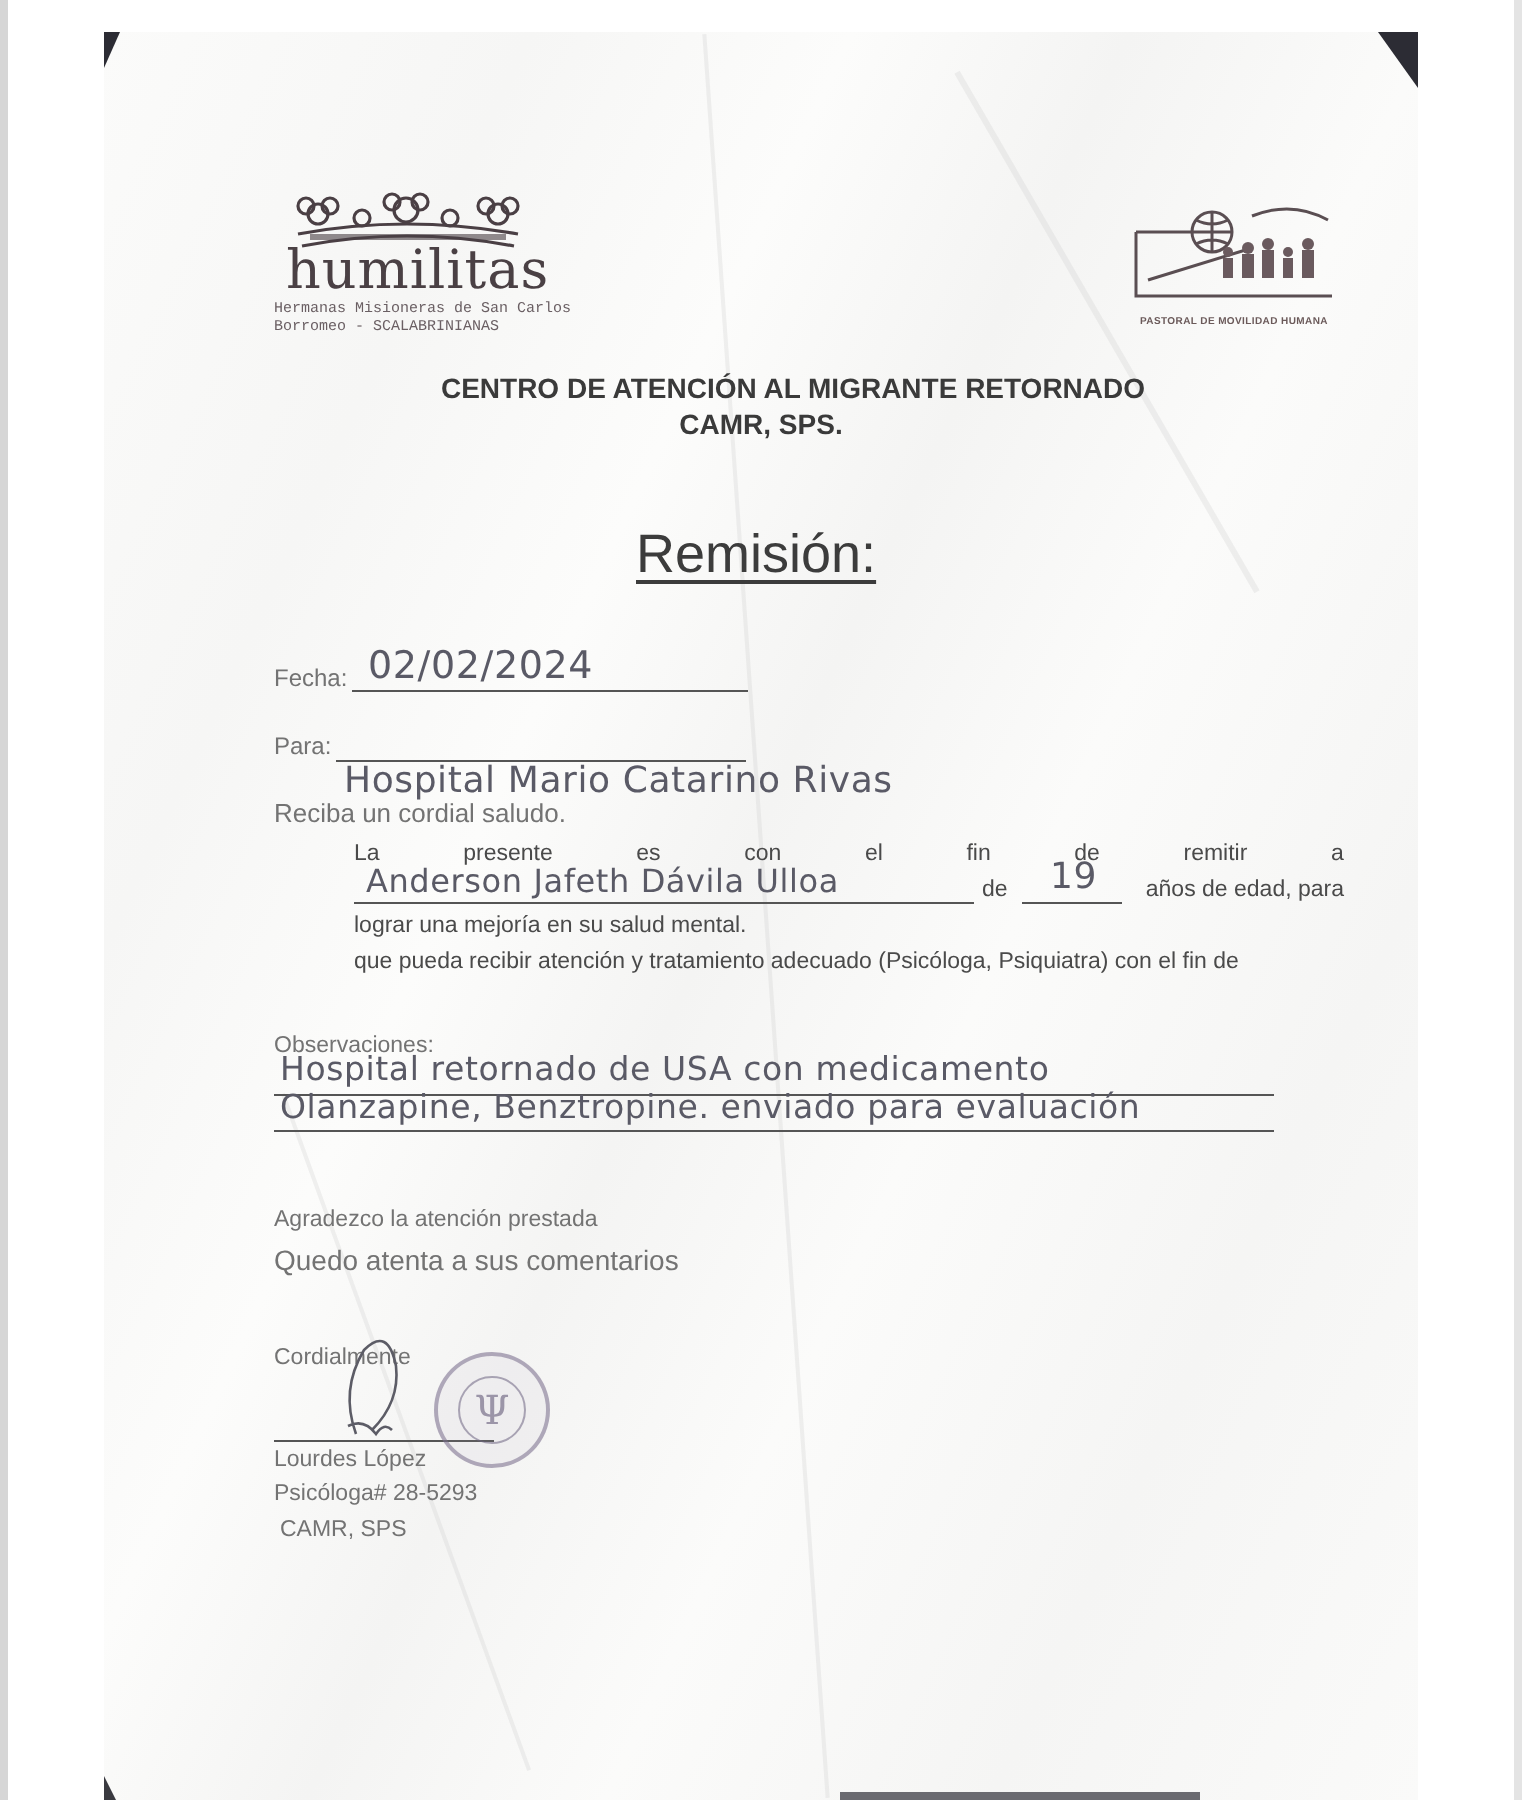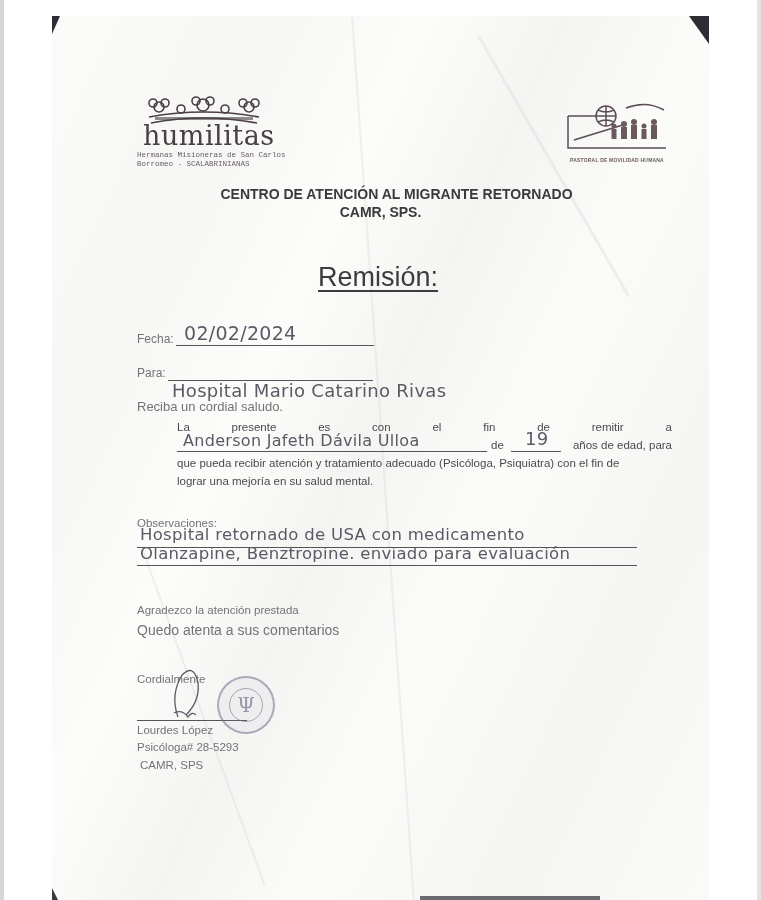--- a/index.html
+++ b/index.html
@@ -149,22 +149,22 @@
     <span>a</span>
   </div>
   <div style="position:relative;height:18px;">
     <span class="hand" style="left:6px;top:-4px;font-size:16px;">Anderson Jafeth Dávila Ulloa</span>
     <div class="uline" style="left:0;top:15px;width:310px;"></div>
     <span style="position:absolute;left:314px;top:0;">de</span>
     <span class="hand" style="left:348px;top:-6px;font-size:18px;">19</span>
     <div class="uline" style="left:334px;top:15px;width:50px;"></div>
     <span style="position:absolute;right:0;top:0;">años de edad, para</span>
   </div>
+  <div>lograr una mejoría en su salud mental.</div>
   <div style="white-space:nowrap;">que pueda recibir atención y tratamiento adecuado (Psicóloga, Psiquiatra) con el fin de</div>
-  <div>lograr una mejoría en su salud mental.</div>
 </div>
 
 <div class="label" style="left:137px;top:517px;font-size:11.5px;">Observaciones:</div>
 <span class="hand" style="left:140px;top:525px;font-size:16.5px;">Hospital retornado de USA con medicamento</span>
 <div class="uline" style="left:137px;top:547px;width:500px;"></div>
 <span class="hand" style="left:140px;top:544px;font-size:16.5px;">Olanzapine, Benztropine. enviado para evaluación</span>
 <div class="uline" style="left:137px;top:565px;width:500px;"></div>
 
 <div class="label" style="left:137px;top:604px;font-size:11.5px;">Agradezco la atención prestada</div>
 <div class="label" style="left:137px;top:622px;font-size:14px;">Quedo atenta a sus comentarios</div>

